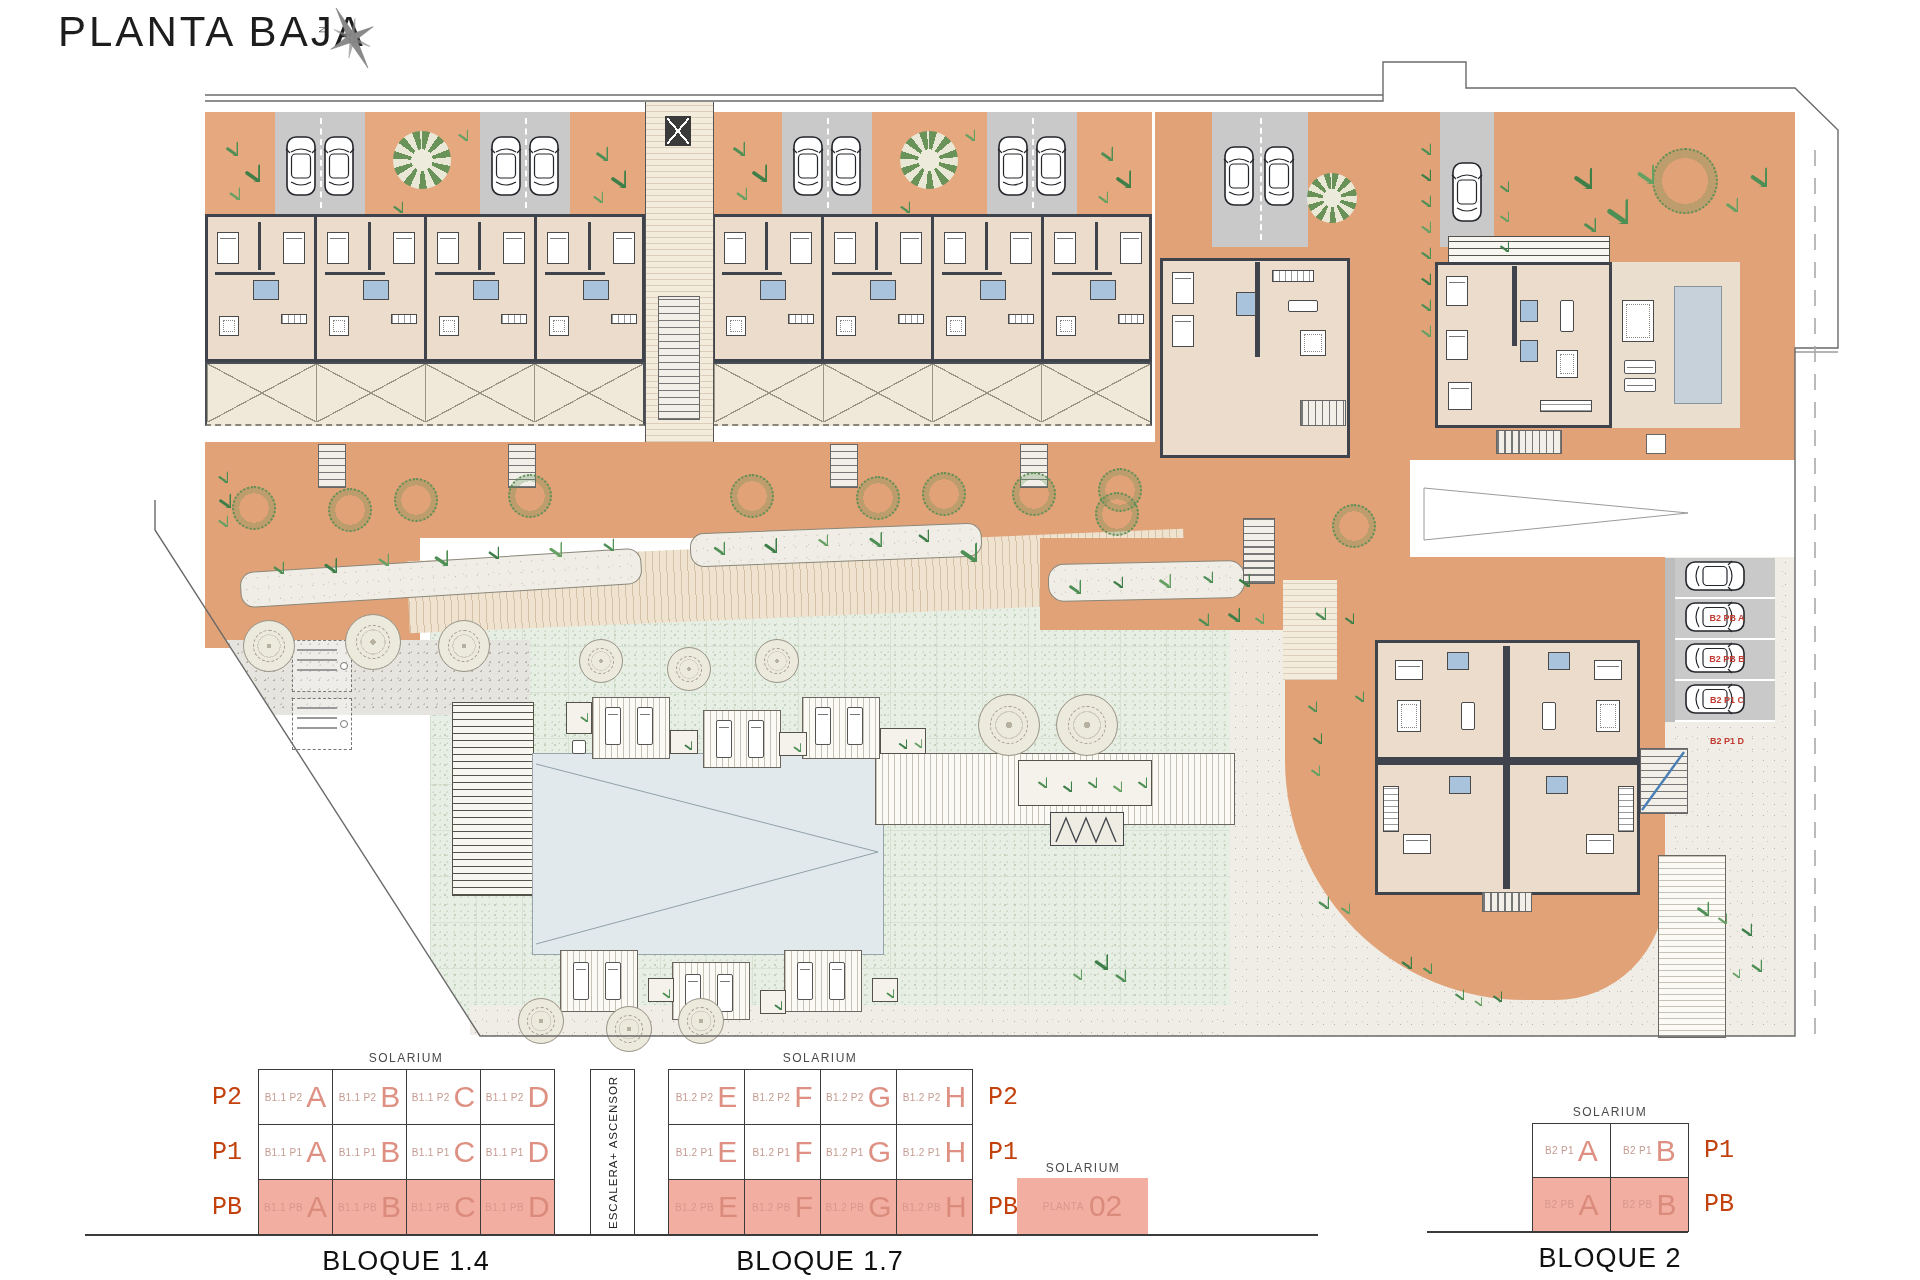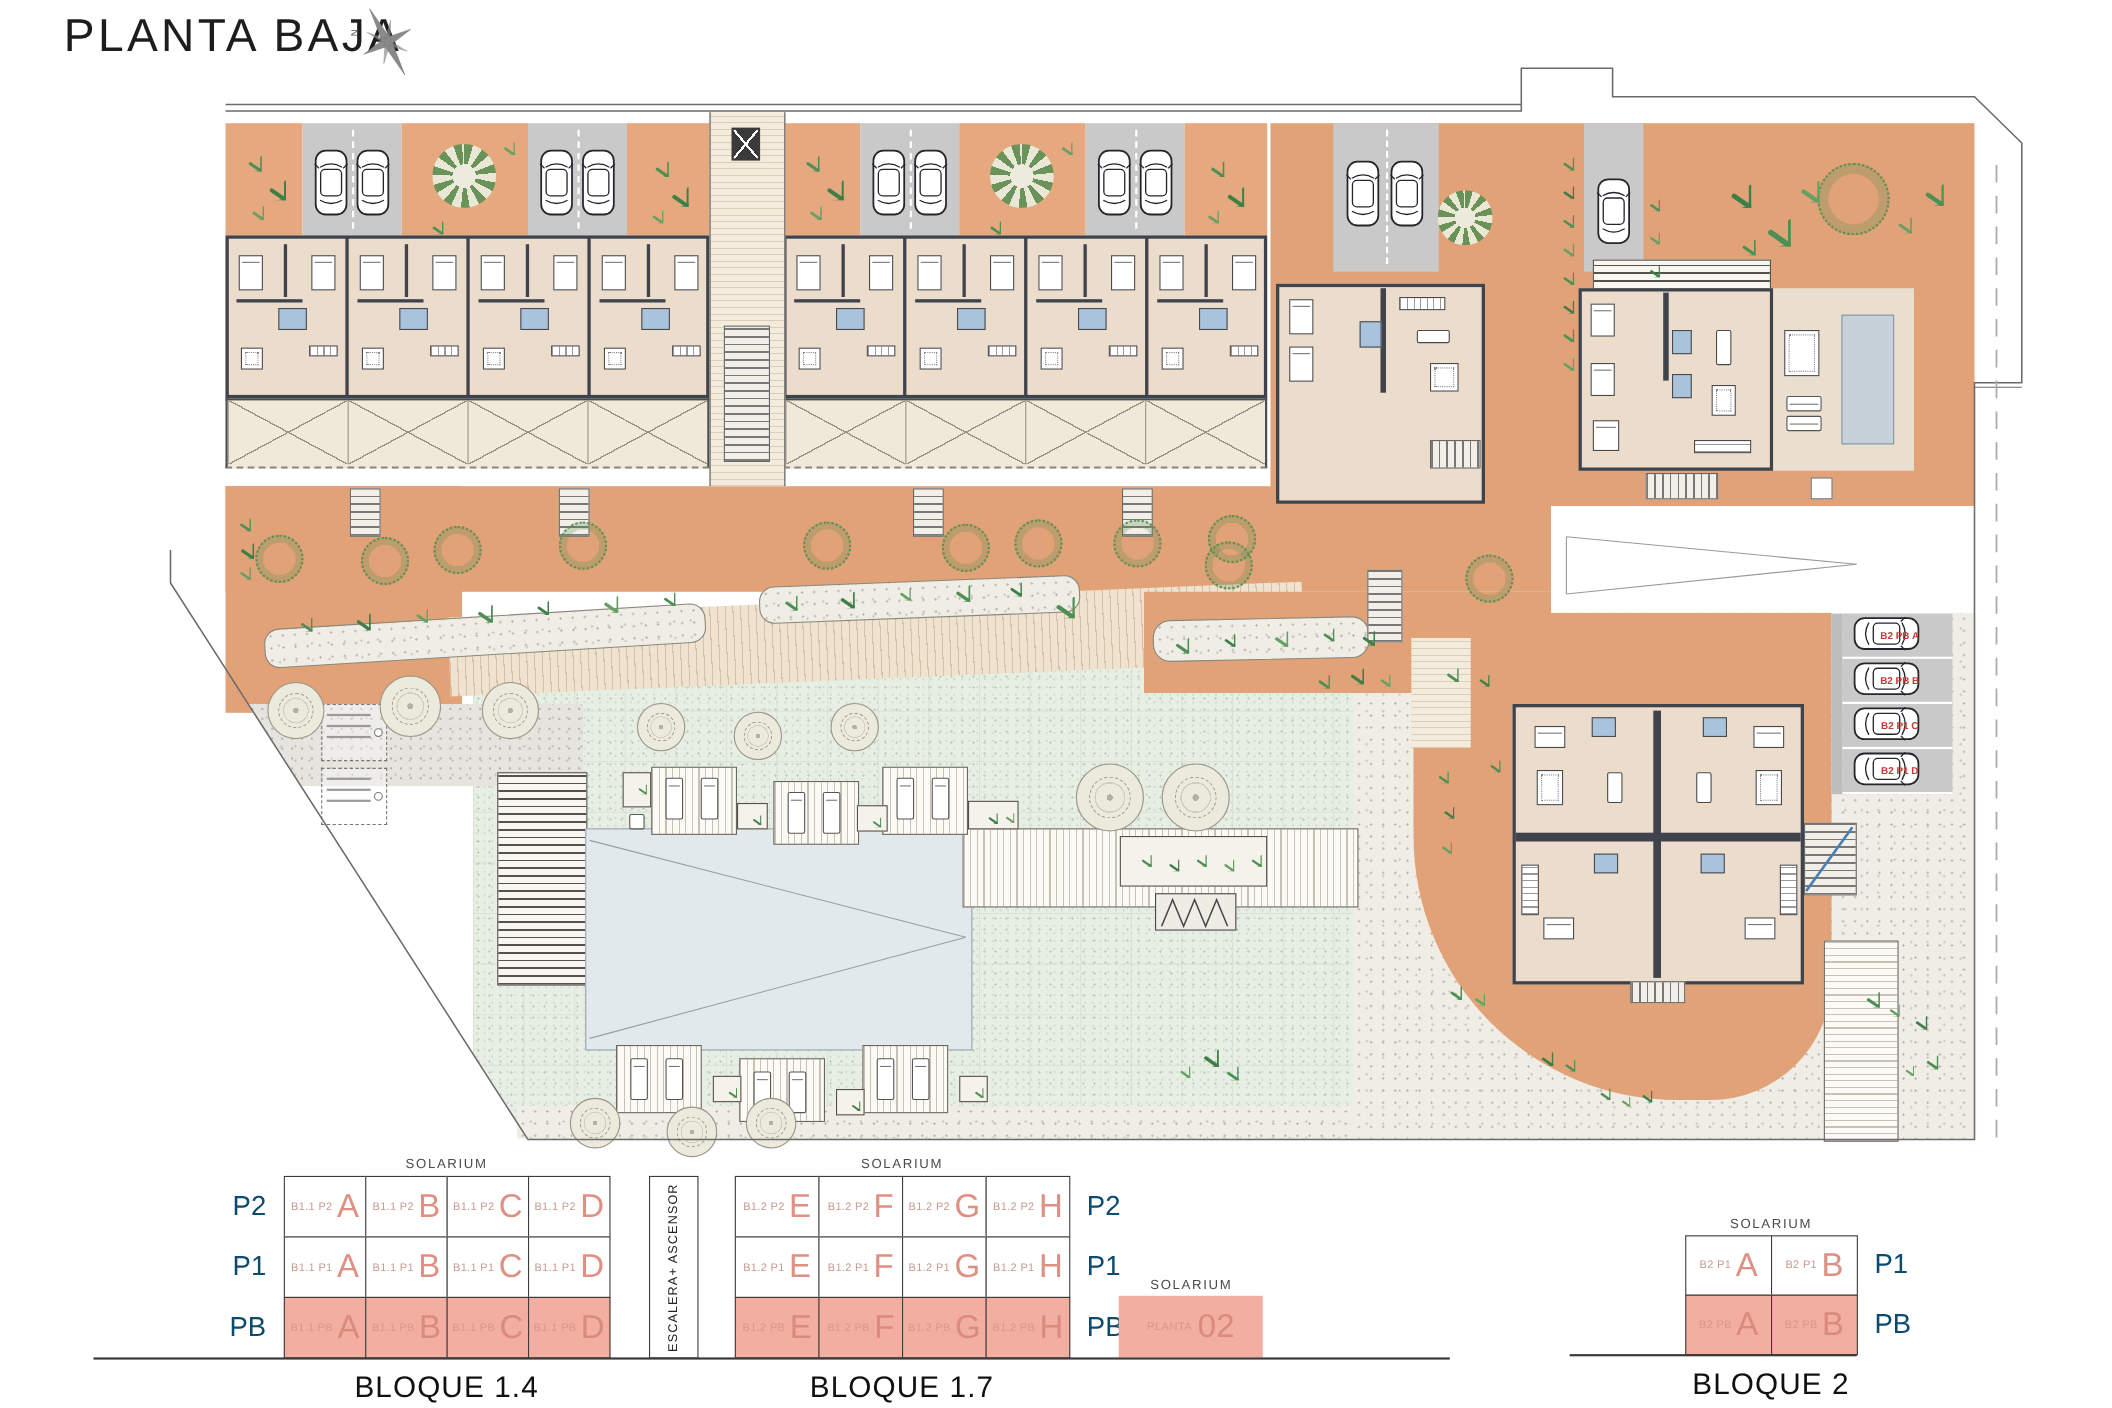--- a/index.html
+++ b/index.html
@@ -75,31 +75,31 @@
   
   .title{position:absolute;left:58px;top:8px;font-size:42px;letter-spacing:3px;color:#1d1d1d;font-weight:400;}
   
   .scell{position:absolute;border:1px solid #3b3b3b;background:#fff;display:flex;align-items:center;
          justify-content:center;gap:4px;box-sizing:border-box;}
   .scell.pink{background:#F2AEA1;}
   .sprefix{font-size:10px;color:#C59B91;letter-spacing:.3px;}
   .sletter{font-size:30px;color:#DE9183;line-height:1;}
   .scell.pink .sprefix{color:#D8988B;}
   .scell.pink .sletter{color:#DB8B7C;}
-  .flabel{position:absolute;font-size:25px;color:#0c4a6e;}
+  .flabel{position:absolute;font-size:25px;color:#c2410c;font-family:Liberation Mono, monospace;}
   .scaption{position:absolute;font-size:27px;color:#101010;letter-spacing:1px;transform:translateX(-50%);}
   .ssolarium{position:absolute;font-size:12px;color:#4a4a4a;letter-spacing:1.5px;transform:translateX(-50%);}
   .baseline{position:absolute;height:2px;background:#3b3b3b;}
   .elev{position:absolute;border:1px solid #3b3b3b;background:#fff;display:flex;align-items:center;justify-content:center;
         writing-mode:vertical-rl;transform:rotate(180deg);font-size:11.5px;letter-spacing:1px;color:#222;box-sizing:border-box;}
   .villa-box{position:absolute;background:#F2AEA1;display:flex;align-items:center;justify-content:center;gap:5px;}
   .vname{font-size:10px;color:#D8988B;letter-spacing:.5px;}
   .vnum{font-size:30px;color:#DB8B7C;line-height:1;}
   .plabel{position:absolute;color:#C23B32;font-size:9px;font-weight:bold;white-space:nowrap;
-          transform:translate(-50%,-50%);z-index:6;}
+          transform:translate(-50%,-50%);z-index:6;margin-top:40px;}
   svg.overlay{position:absolute;left:0;top:0;z-index:5;pointer-events:none;}
   .car{position:absolute;z-index:4;}
   .palm{position:absolute;z-index:4;}
 </style>
 </head>
 <body>
 
 <div class="canvas">
 
   <svg width="0" height="0" style="position:absolute">

